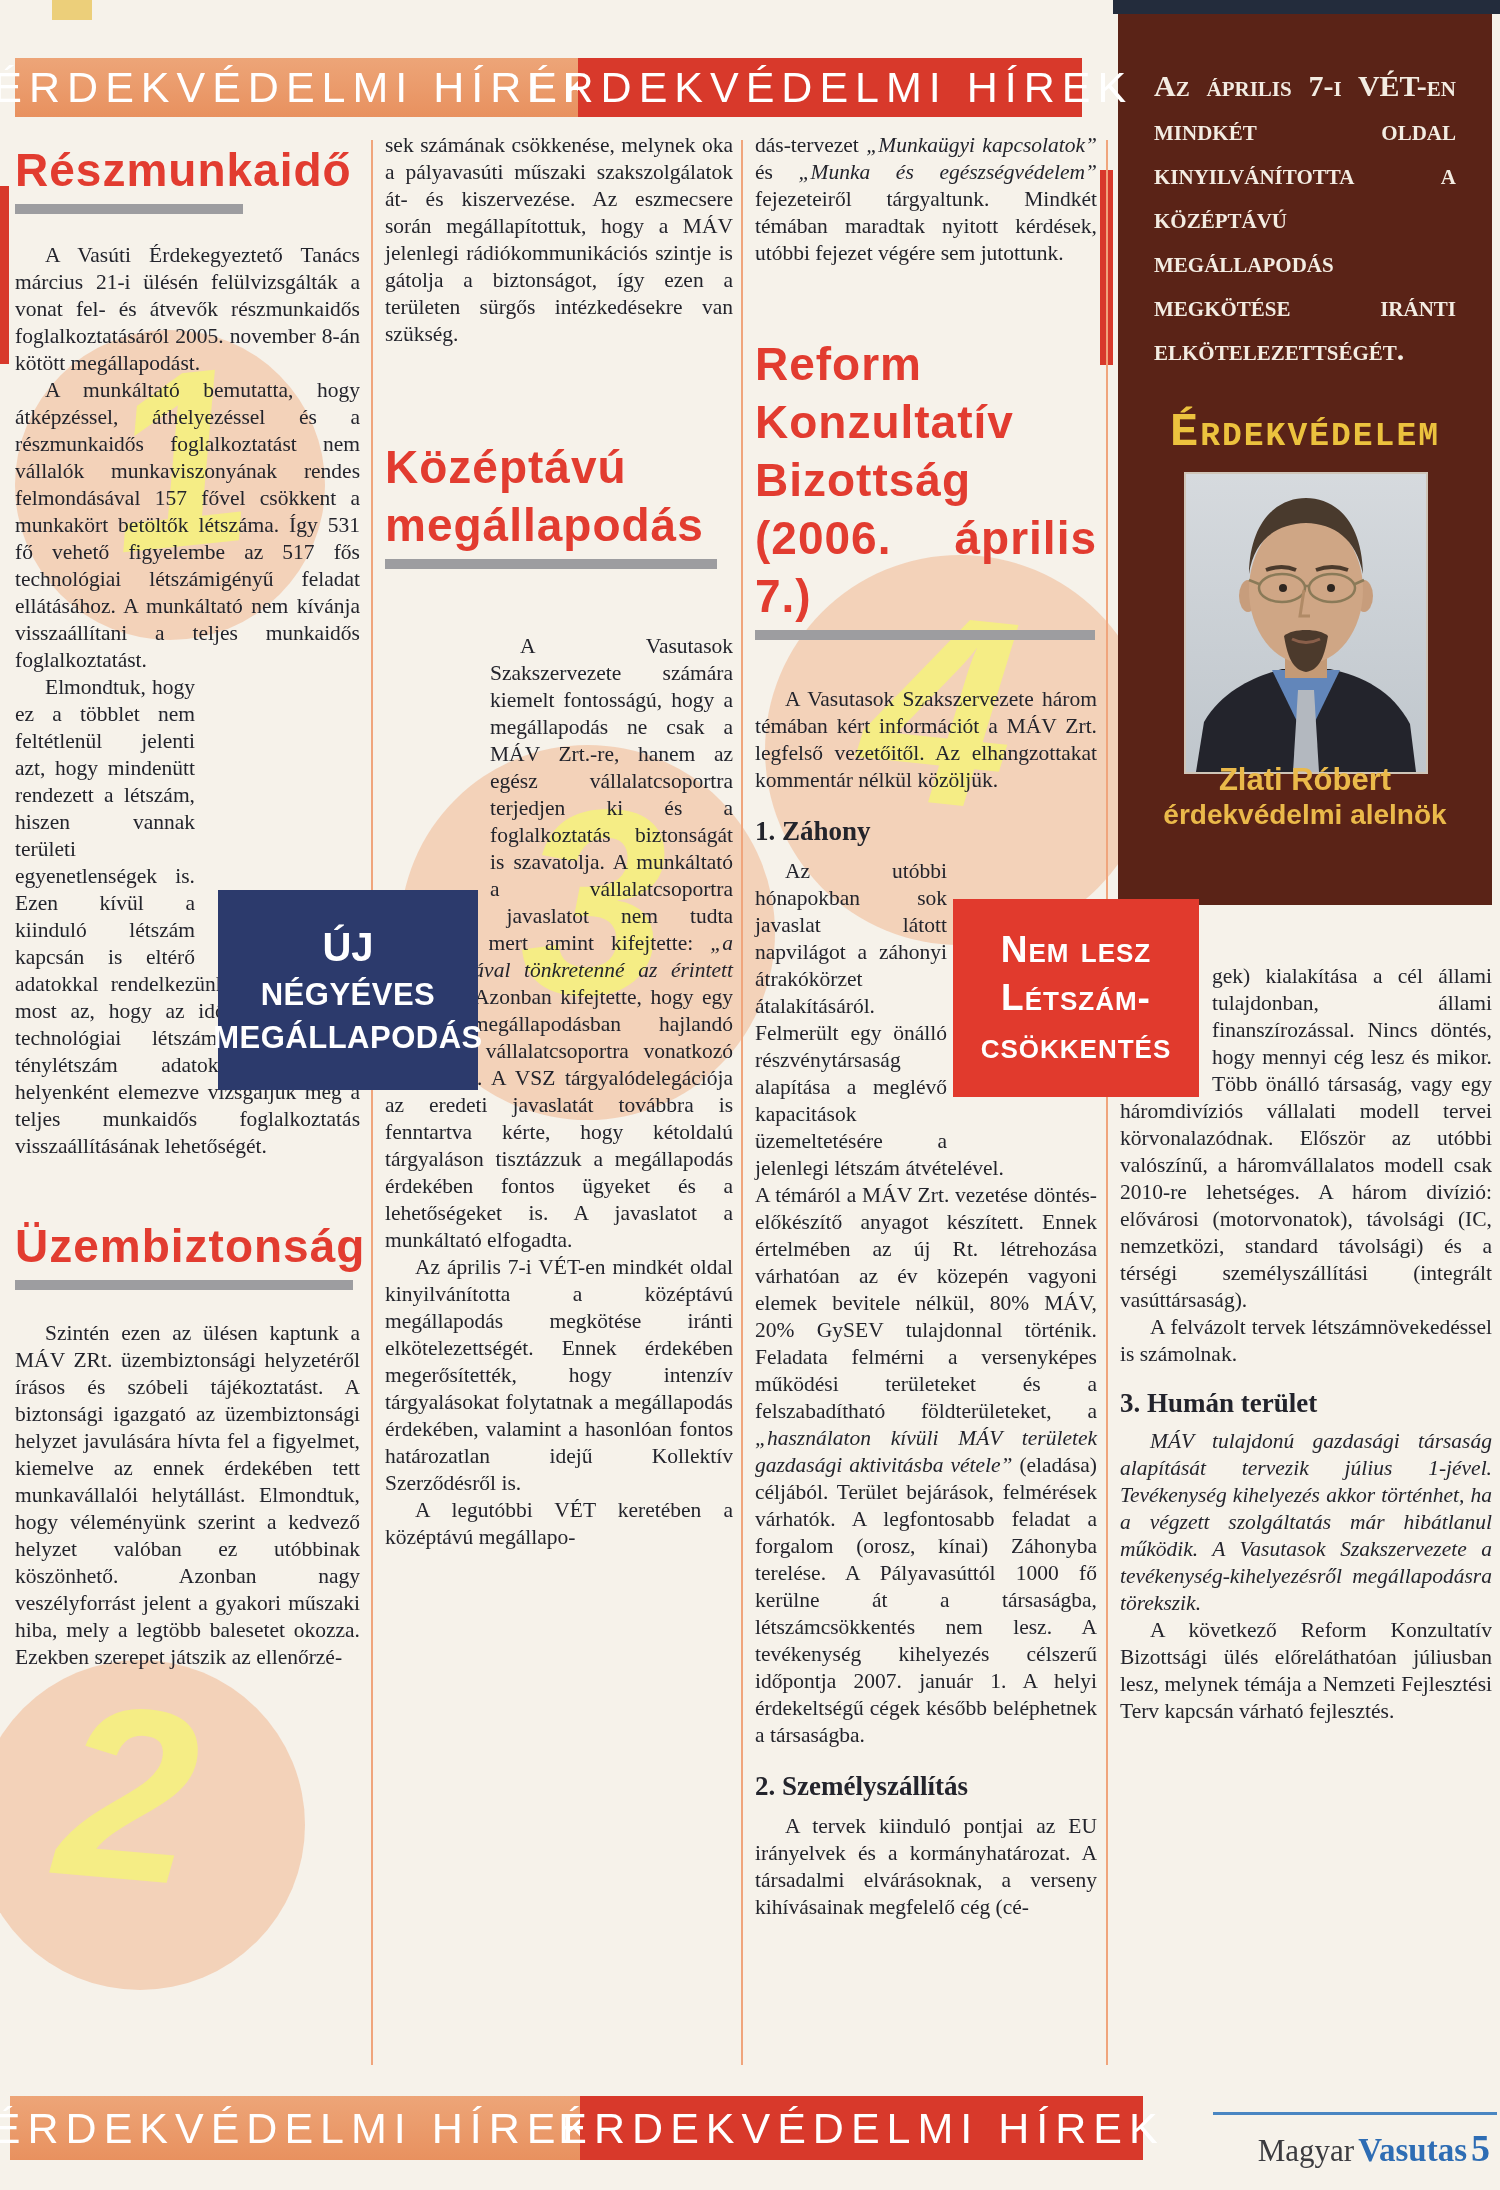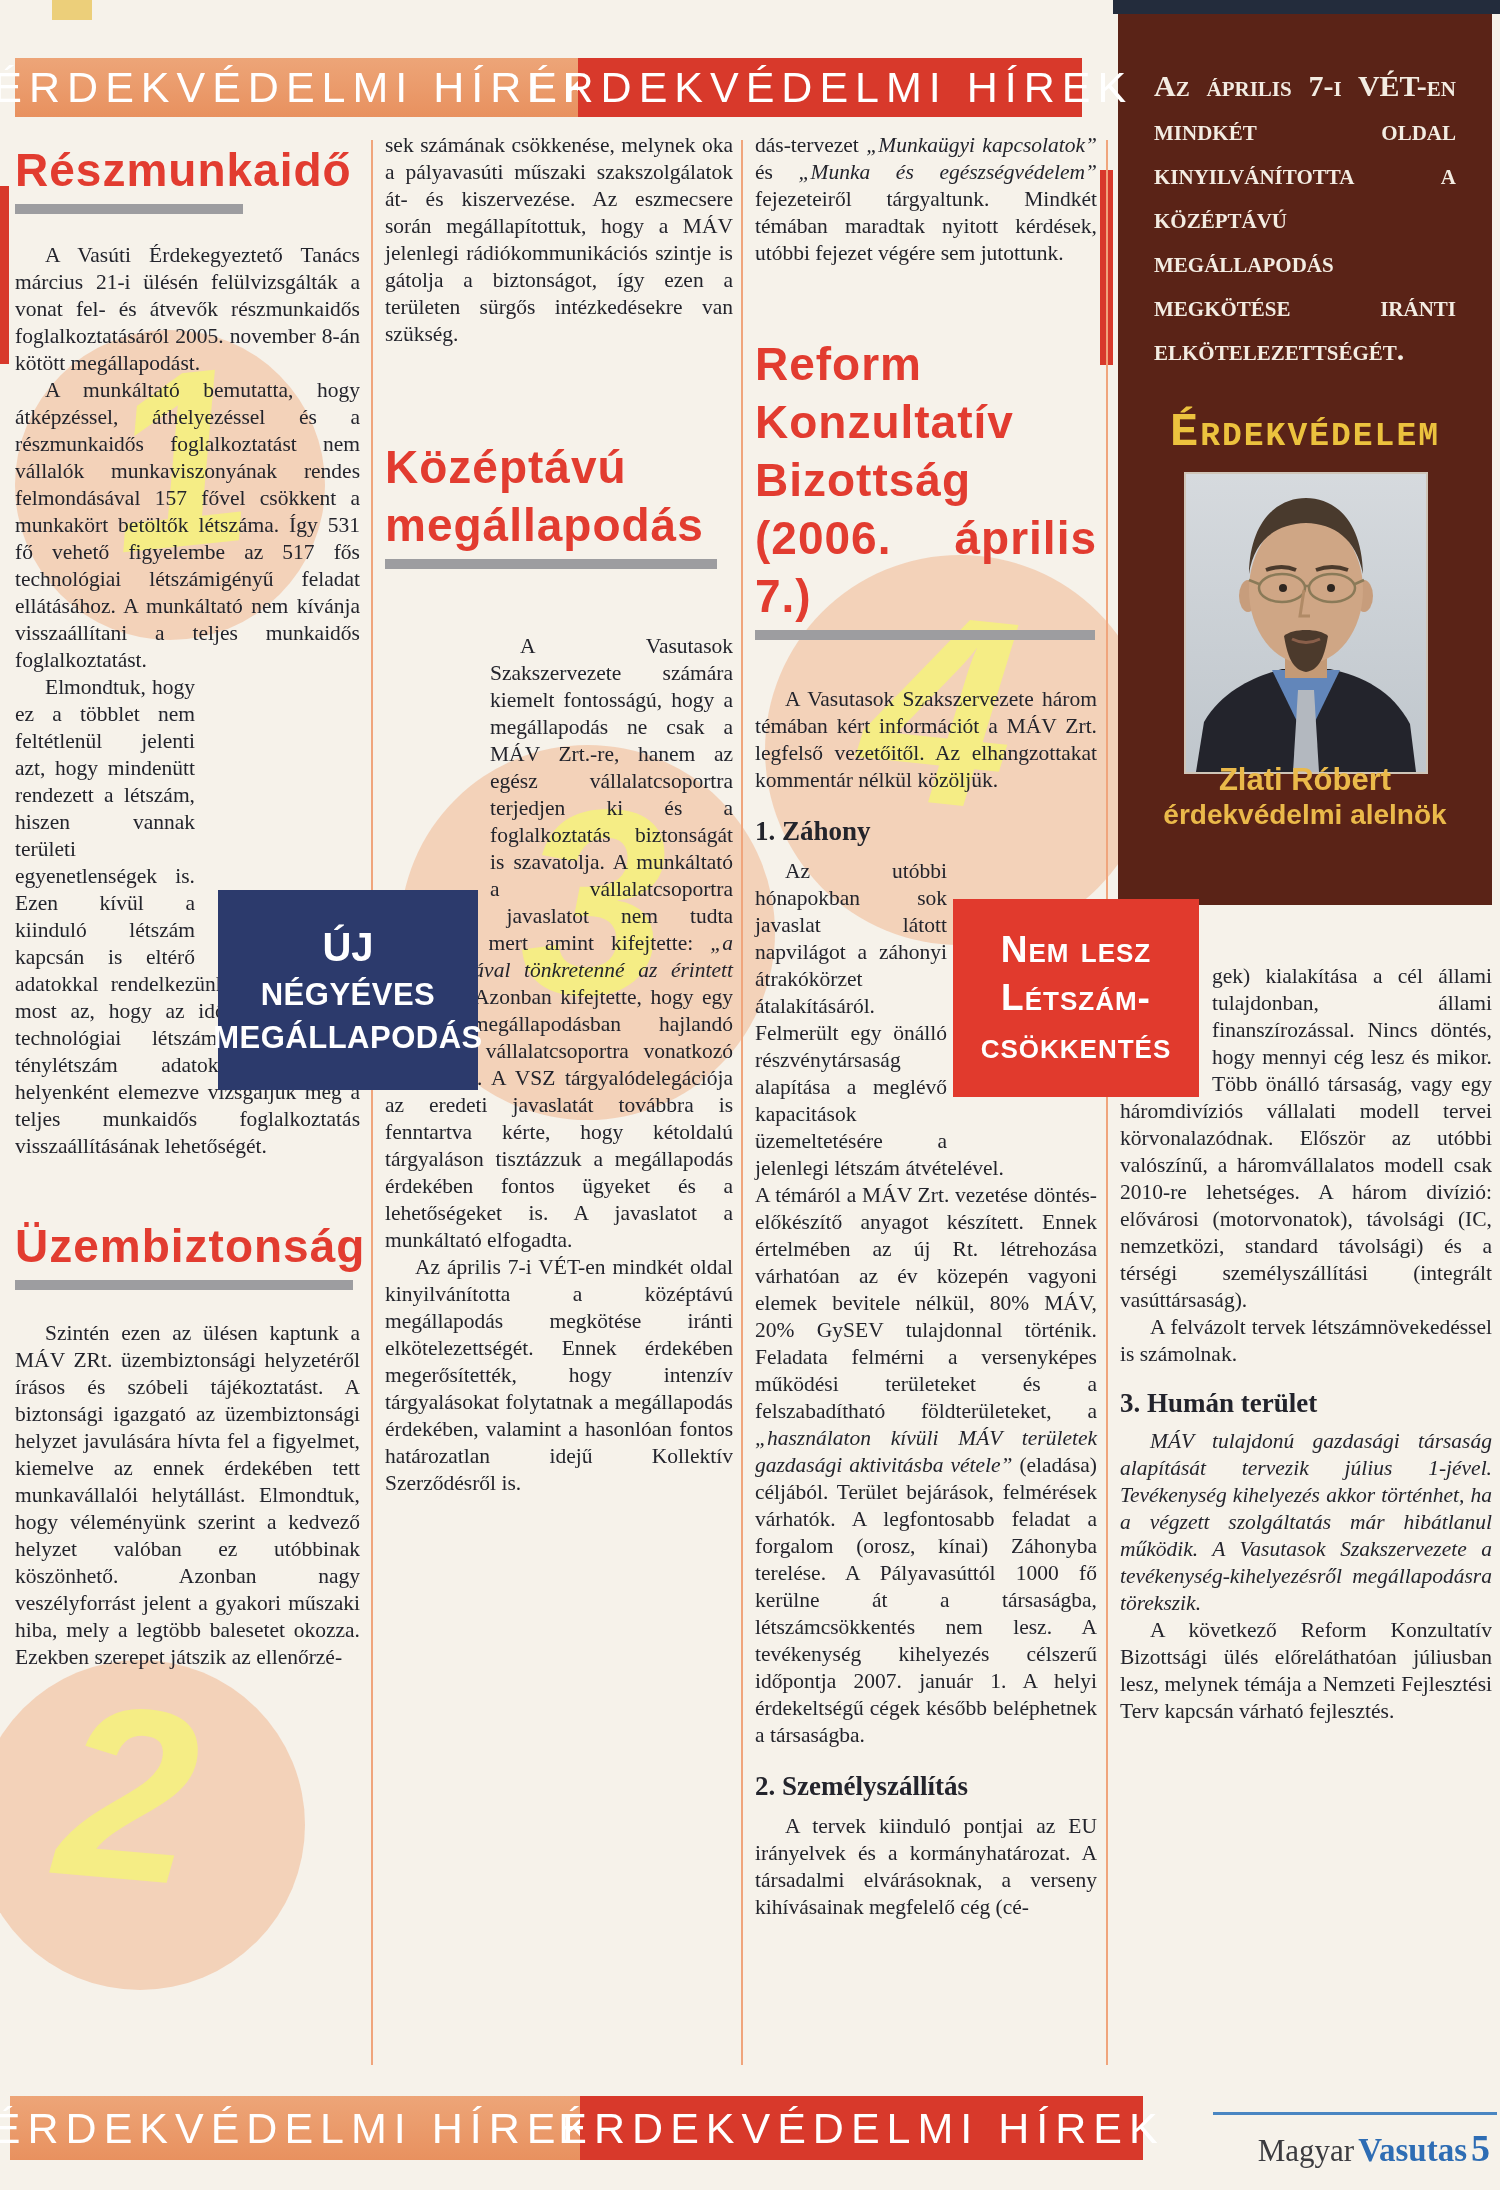--- a/index.html
+++ b/index.html
@@ -112,20 +112,21 @@
   <div class="graybar" style="width:338px;margin-bottom:30px;"></div>
   <p class="ind">Szintén ezen az ülésen kaptunk a MÁV ZRt. üzembiztonsági helyzetéről írásos és szóbeli tájékoztatást. A biztonsági igazgató az üzembiztonsági helyzet javulására hívta fel a figyelmet, kiemelve az ennek érdekében tett munkavállalói helytállást. Elmondtuk, hogy véleményünk szerint a kedvező helyzet valóban ez utóbbinak köszönhető. Azonban nagy veszélyforrást jelent a gyakori műszaki hiba, mely a legtöbb balesetet okozza. Ezekben szerepet játszik az ellenőrzé-</p>
 </div>
 
 <div class="col" style="left:385px;top:132px;width:348px;">
   <p>sek számának csökkenése, melynek oka a pályavasúti műszaki szakszolgálatok át- és kiszervezése. Az eszmecsere során megállapítottuk, hogy a MÁV jelenlegi rádiókommunikációs szintje is gátolja a biztonságot, így ezen a területen sürgős intézkedésekre van szükség.</p>
   <div class="redhead" style="margin-top:90px;line-height:58px;">Középtávú megállapodás</div>
   <div class="graybar" style="width:332px;margin-bottom:64px;"></div>
   <p class="ind"><span class="sp-l2"></span><span>A Vasutasok Szakszervezete számára kiemelt fontosságú, hogy a megállapodás ne csak a MÁV Zrt.-re, hanem az egész vállalatcsoportra terjedjen ki és a foglalkoztatás biztonságát is szavatolja. A munkáltató a vállalatcsoportra vonatkozó javaslatot nem tudta elfogadni, mert amint kifejtette: </span><i>„a bevállalásával tönkretenné az érintett cégeket”.</i><span> Azonban kifejtette, hogy egy külön megállapodásban hajlandó kezelni a vállalatcsoportra vonatkozó kérdéseket. A VSZ tárgyalódelegációja az eredeti javaslatát továbbra is fenntartva kérte, hogy kétoldalú tárgyaláson tisztázzuk a megállapodás érdekében fontos ügyeket és a lehetőségeket is. A javaslatot a munkáltató elfogadta.</span></p>
   <p class="ind">Az április 7-i VÉT-en mindkét oldal kinyilvánította a középtávú megállapodás megkötése iránti elkötelezettségét. Ennek érdekében megerősítették, hogy intenzív tárgyalásokat folytatnak a megállapodás érdekében, valamint a hasonlóan fontos határozatlan idejű Kollektív Szerződésről is.</p>
+  <p class="ind">A legutóbbi VÉT keretében a középtávú megállapo-</p>
 </div>
 
 <div class="col" style="left:755px;top:132px;width:342px;">
   <p><span>dás-tervezet </span><i>„Munkaügyi kapcsolatok”</i><span> és </span><i>„Munka és egészségvédelem”</i><span> fejezeteiről tárgyaltunk. Mindkét témában maradtak nyitott kérdések, utóbbi fejezet végére sem jutottunk.</span></p>
   <div class="redhead" style="margin-top:68px;line-height:58px;">
     <span>Reform Konzultatív</span><br>
     <span>Bizottság</span><br>
     <span>(2006. április 7.)</span>
   </div>
   <div class="graybar" style="width:340px;margin-bottom:46px;"></div>

